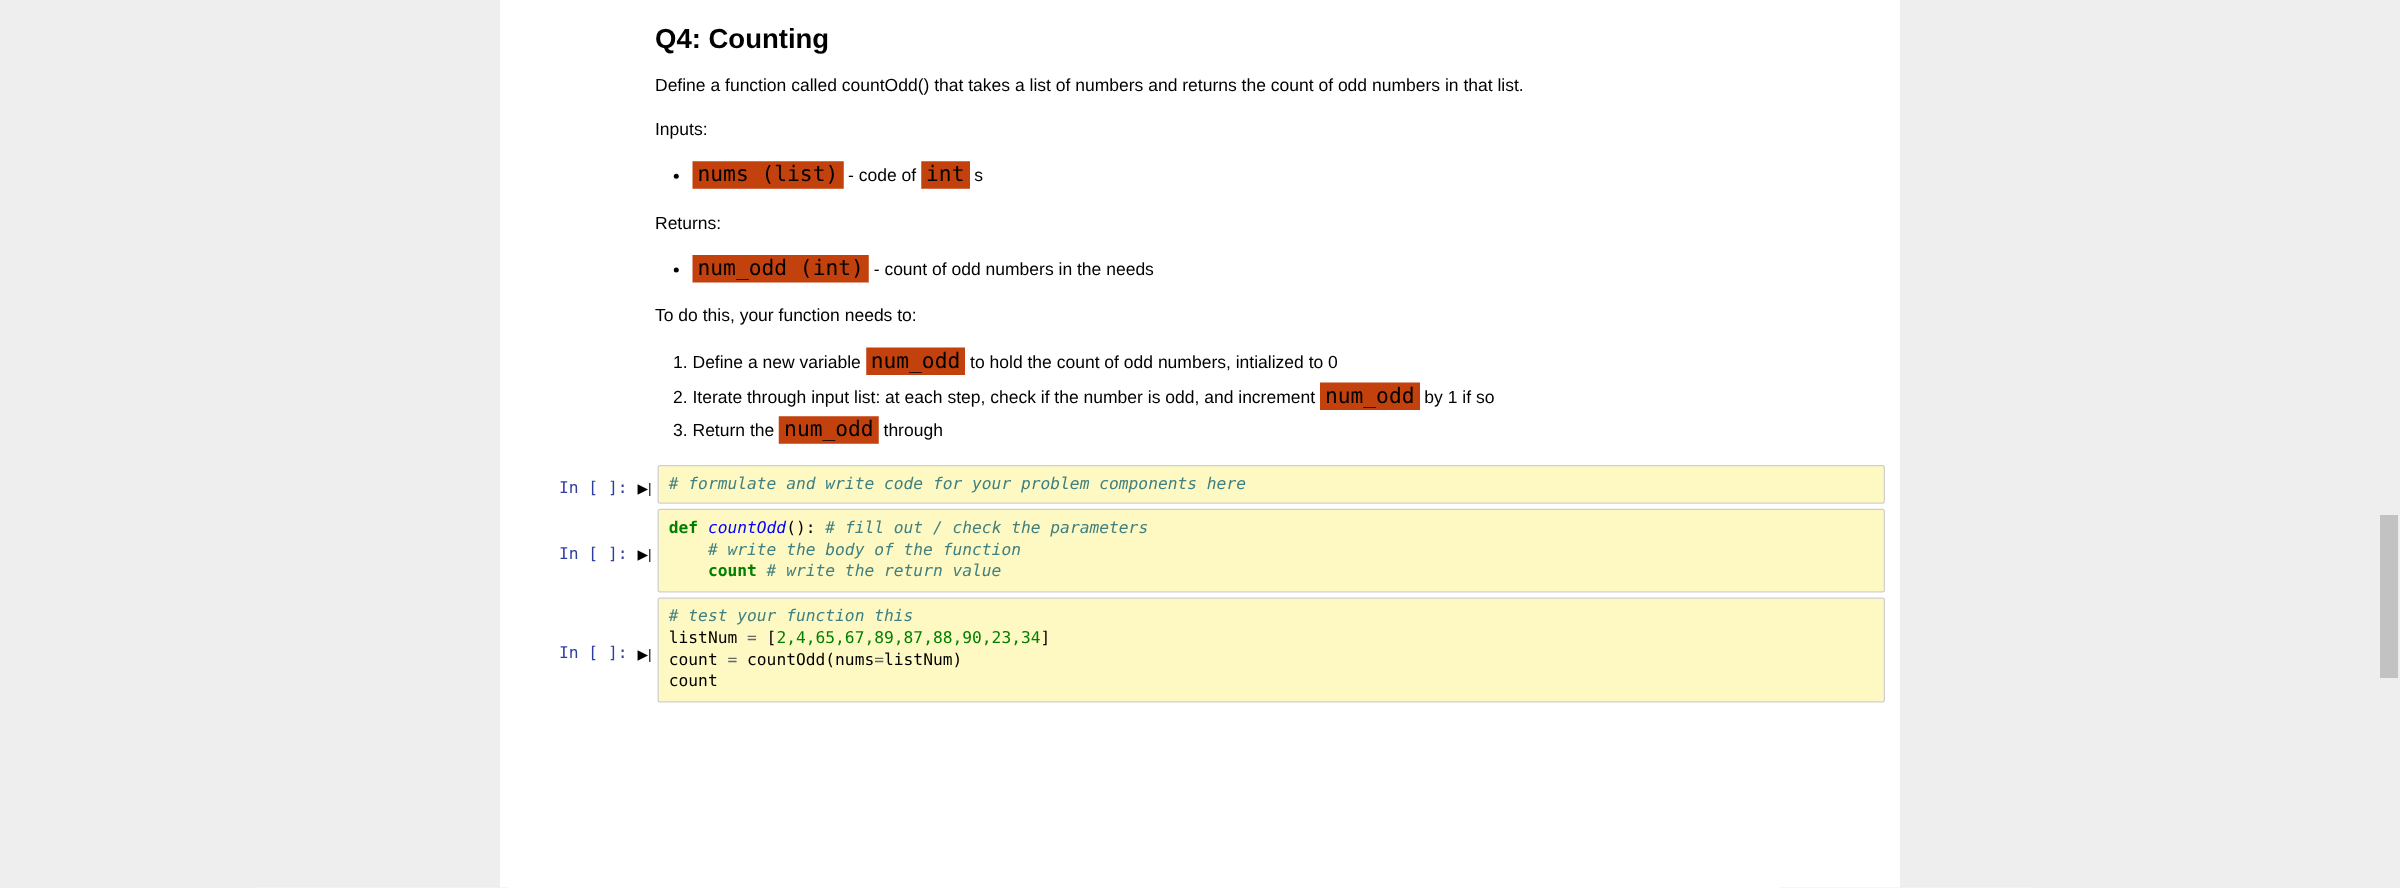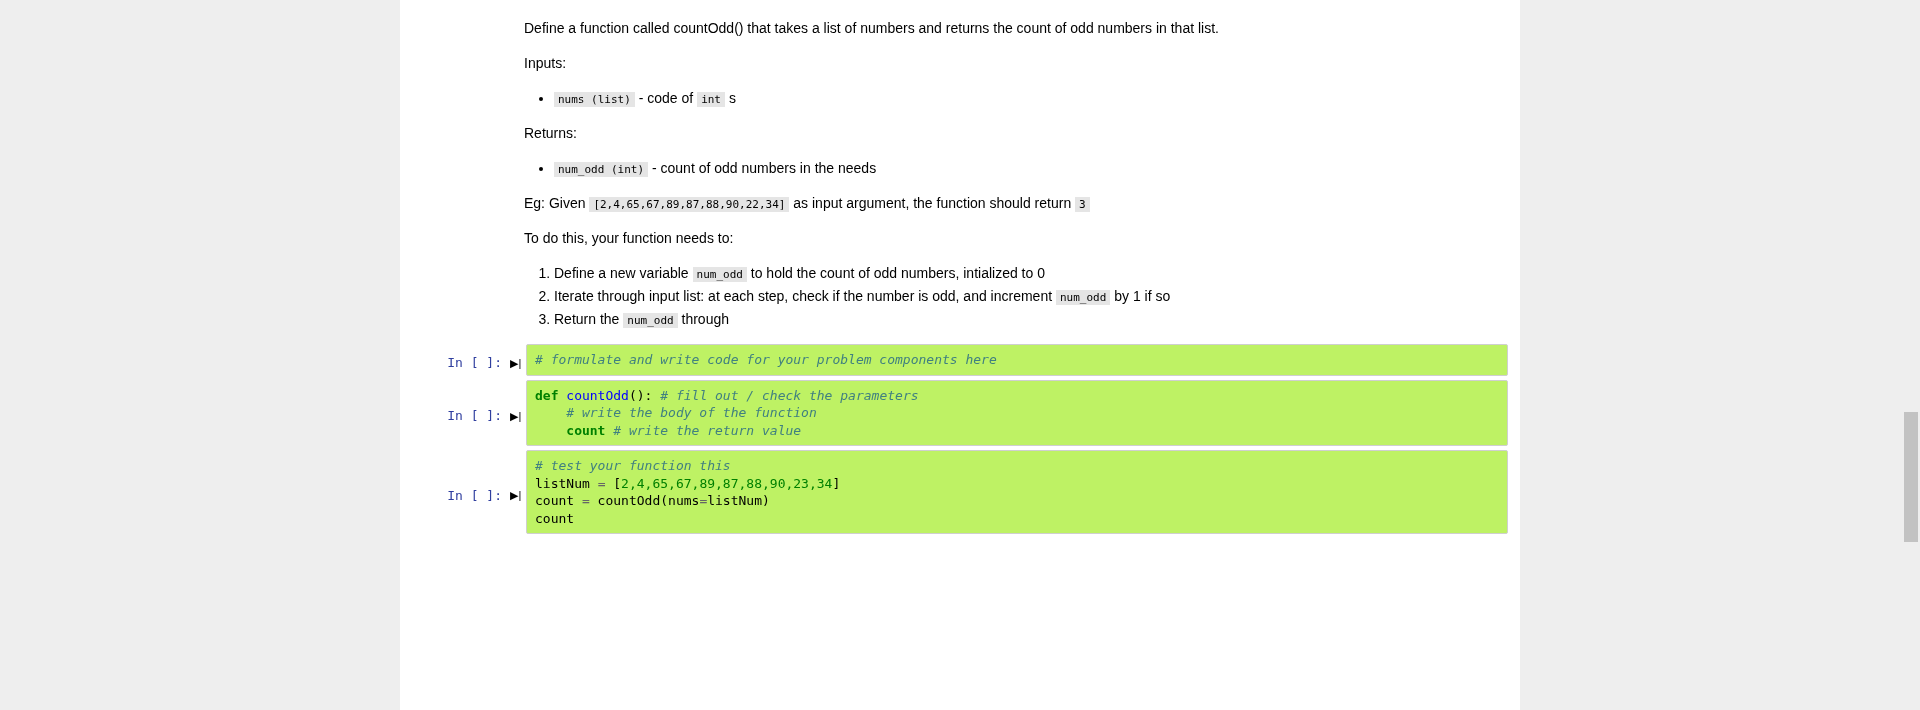--- a/index.html
+++ b/index.html
@@ -39,23 +39,23 @@
   }
   ul, ol {
     font-size: 14px;
     line-height: 1.5;
     margin: 0 0 14px 0;
     padding-left: 30px;
   }
   li { margin-bottom: 2px; }
   code.inline {
     font-family: "DejaVu Sans Mono", Menlo, Consolas, monospace;
-    background: #e5e5e5;
+    background: #c2410c;
     padding: 1px 4px;
-    font-size: 11px;
+    font-size: 17px;
     color: #000;
   }
   
   .cell {
     display: flex;
     align-items: center;
     margin: 4px 12px 4px 0;
   }
   .prompt {
     width: 110px;
@@ -72,32 +72,32 @@
     width: 16px;
     padding-top: 7px;
     font-size: 11px;
     color: #000;
     text-align: left;
   }
   .code-box {
     flex: 1 1 auto;
     border: 1px solid #cfcfcf;
     border-radius: 2px;
-    background: #bef264;
+    background: #fef9c3;
     padding: 6px 8px;
     font-family: "DejaVu Sans Mono", Menlo, Consolas, monospace;
     font-size: 13px;
     line-height: 1.35;
     white-space: pre;
     overflow: hidden;
     color: #000;
   }
   .c-comment { color: #408080; font-style: italic; }
   .c-keyword { color: #008000; font-weight: bold; }
-  .c-funcname { color: #0000ff; }
+  .c-funcname { color: #0000ff; font-style: italic; }
   .c-op { color: #666666; }
   .c-num { color: #008000; }
 
   
   .scroll-thumb {
     position: fixed;
     right: 2px;
     top: 412px;
     width: 14px;
     height: 130px;
@@ -105,40 +105,38 @@
     border-radius: 0;
   }
 </style>
 </head>
 <body>
 
 <div class="page">
   <div class="content-pad">
 
     <div class="text-block">
+      <h3 class="title">Q4: Counting</h3>
 
       <p>Define a function called countOdd() that takes a list of numbers and returns the count of odd numbers in that list.</p>
 
       <p>Inputs:</p>
       <ul>
         <li>
           <code class="inline">nums (list)</code><span> - code of </span><code class="inline">int</code><span> s</span>
         </li>
       </ul>
 
       <p>Returns:</p>
       <ul>
         <li>
           <code class="inline">num_odd (int)</code><span> - count of odd numbers in the needs</span>
         </li>
       </ul>
 
-      <p>
-        <span>Eg: Given </span><code class="inline">[2,4,65,67,89,87,88,90,22,34]</code><span> as input argument, the function should return </span><code class="inline">3</code>
-      </p>
 
       <p>To do this, your function needs to:</p>
       <ol>
         <li>
           <span>Define a new variable </span><code class="inline">num_odd</code><span> to hold the count of odd numbers, intialized to 0</span>
         </li>
         <li>
           <span>Iterate through input list: at each step, check if the number is odd, and increment </span><code class="inline">num_odd</code><span> by 1 if so</span>
         </li>
         <li>

